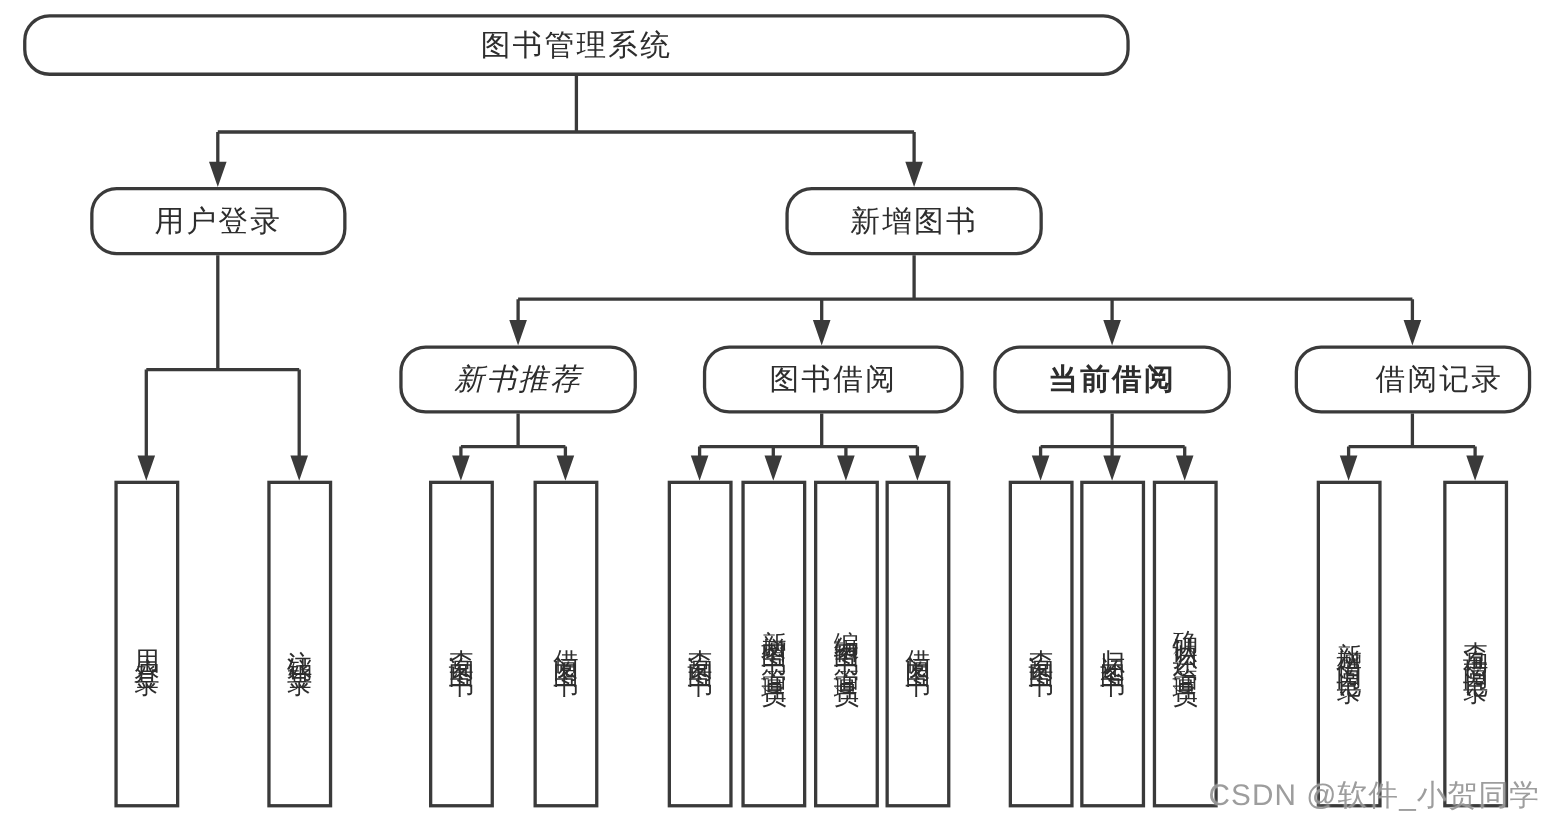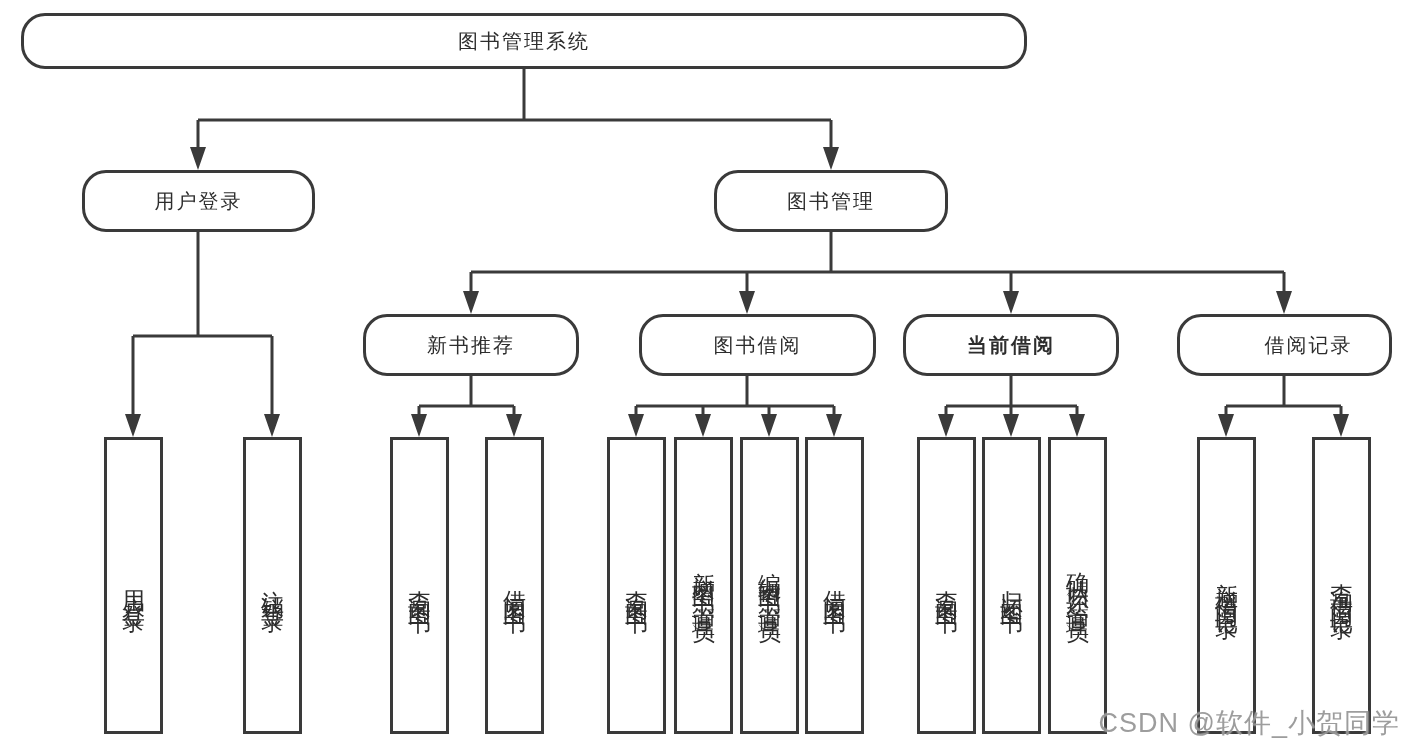--- a/index.html
+++ b/index.html
@@ -24,21 +24,21 @@
   .box {
     position: absolute;
     background: #ffffff;
     border: 3px solid #3a3a3a;
     color: #2d2d2d;
     display: flex;
     align-items: center;
     justify-content: center;
   }
   .box.h {
-    font-size: 20px;
+    font-size: 27px;
     letter-spacing: 2px;
     white-space: nowrap;
     border-radius: 24px;
   }
   .box.v {
     writing-mode: vertical-rl;
     text-orientation: mixed;
     font-size: 23px;
     letter-spacing: 7px;
     line-height: 1;
@@ -93,23 +93,23 @@
       M938,414 H954 L946,437 Z
       M1003,414 H1019 L1011,437 Z
       M1069,414 H1085 L1077,437 Z
       M1218,414 H1234 L1226,437 Z
       M1333,414 H1349 L1341,437 Z"></path>
   </svg>
 
   <div class="box h" style="left:21px; top:13px; width:1006px; height:56px;">图书管理系统</div>
 
   <div class="box h" style="left:82px; top:170px; width:233px; height:62px;">用户登录</div>
-  <div class="box h" style="left:714px; top:170px; width:234px; height:62px;">图书管理</div>
+  <div class="box h" style="left:714px; top:170px; width:234px; height:62px;">新增图书</div>
 
-  <div class="box h" style="left:363px; top:314px; width:216px; height:62px;">新书推荐</div>
+  <div class="box h" style="left:363px; top:314px; width:216px; height:62px;font-style:italic;">新书推荐</div>
   <div class="box h" style="left:639px; top:314px; width:237px; height:62px;">图书借阅</div>
   <div class="box h" style="left:903px; top:314px; width:216px; height:62px;font-weight:bold;">当前借阅</div>
   <div class="box h" style="left:1177px; top:314px; width:215px; height:62px;padding-left:48px;">借阅记录</div>
 
   <div class="box v" style="left:104px; top:437px; width:59px; height:297px;">用户登录</div>
   <div class="box v" style="left:243px; top:437px; width:59px; height:297px;">注销登录</div>
 
   <div class="box v" style="left:390px; top:437px; width:59px; height:297px;">查询图书</div>
   <div class="box v" style="left:485px; top:437px; width:59px; height:297px;">借阅图书</div>
 

